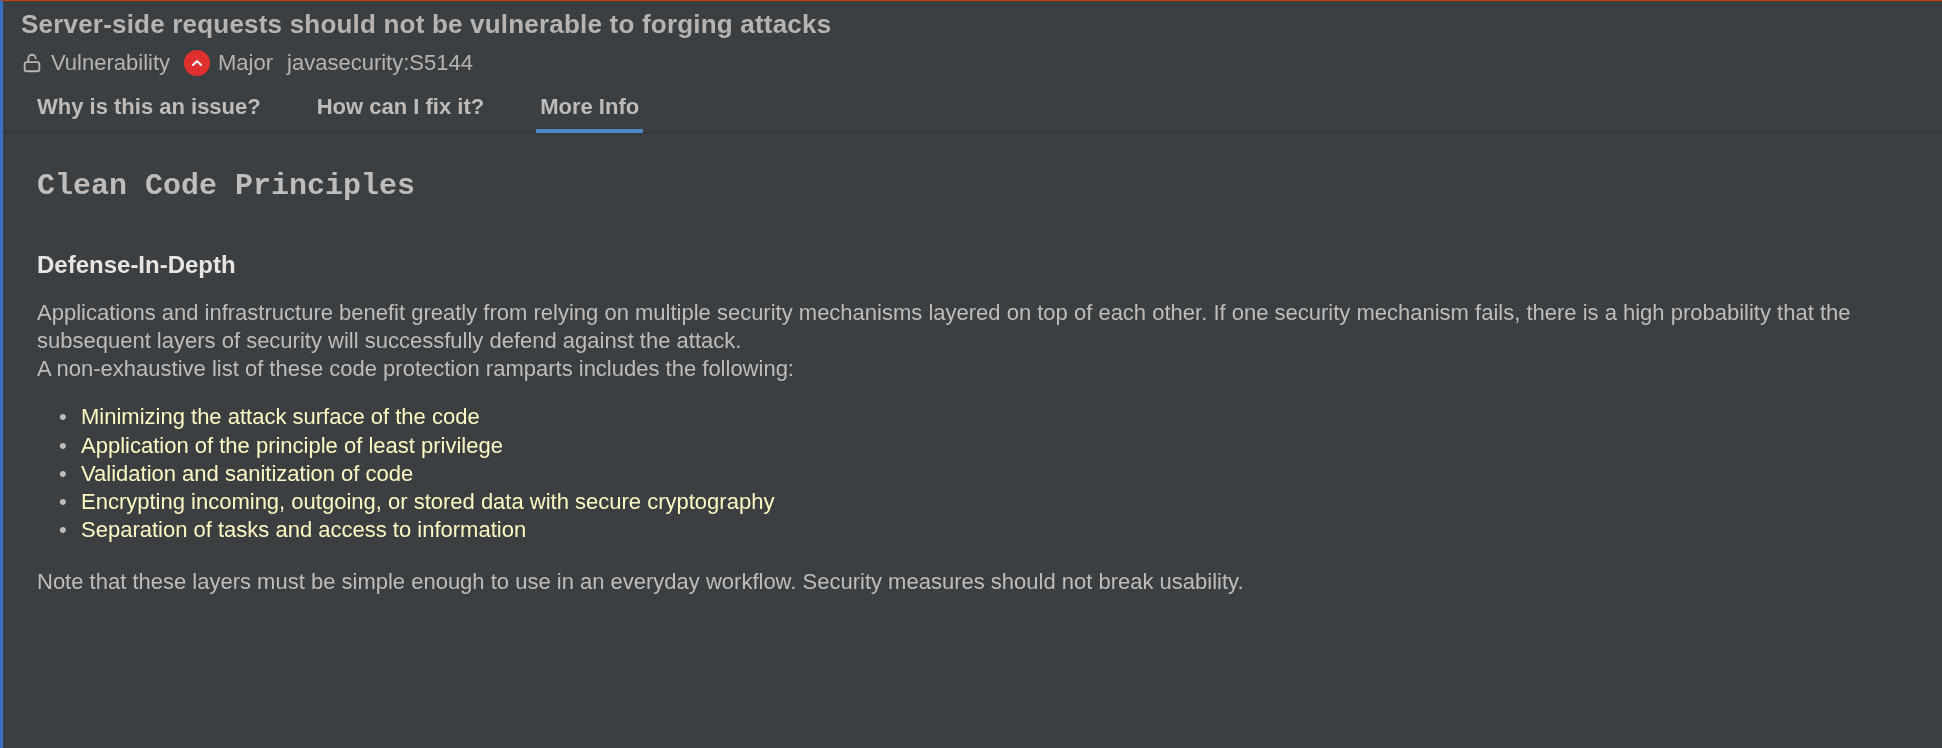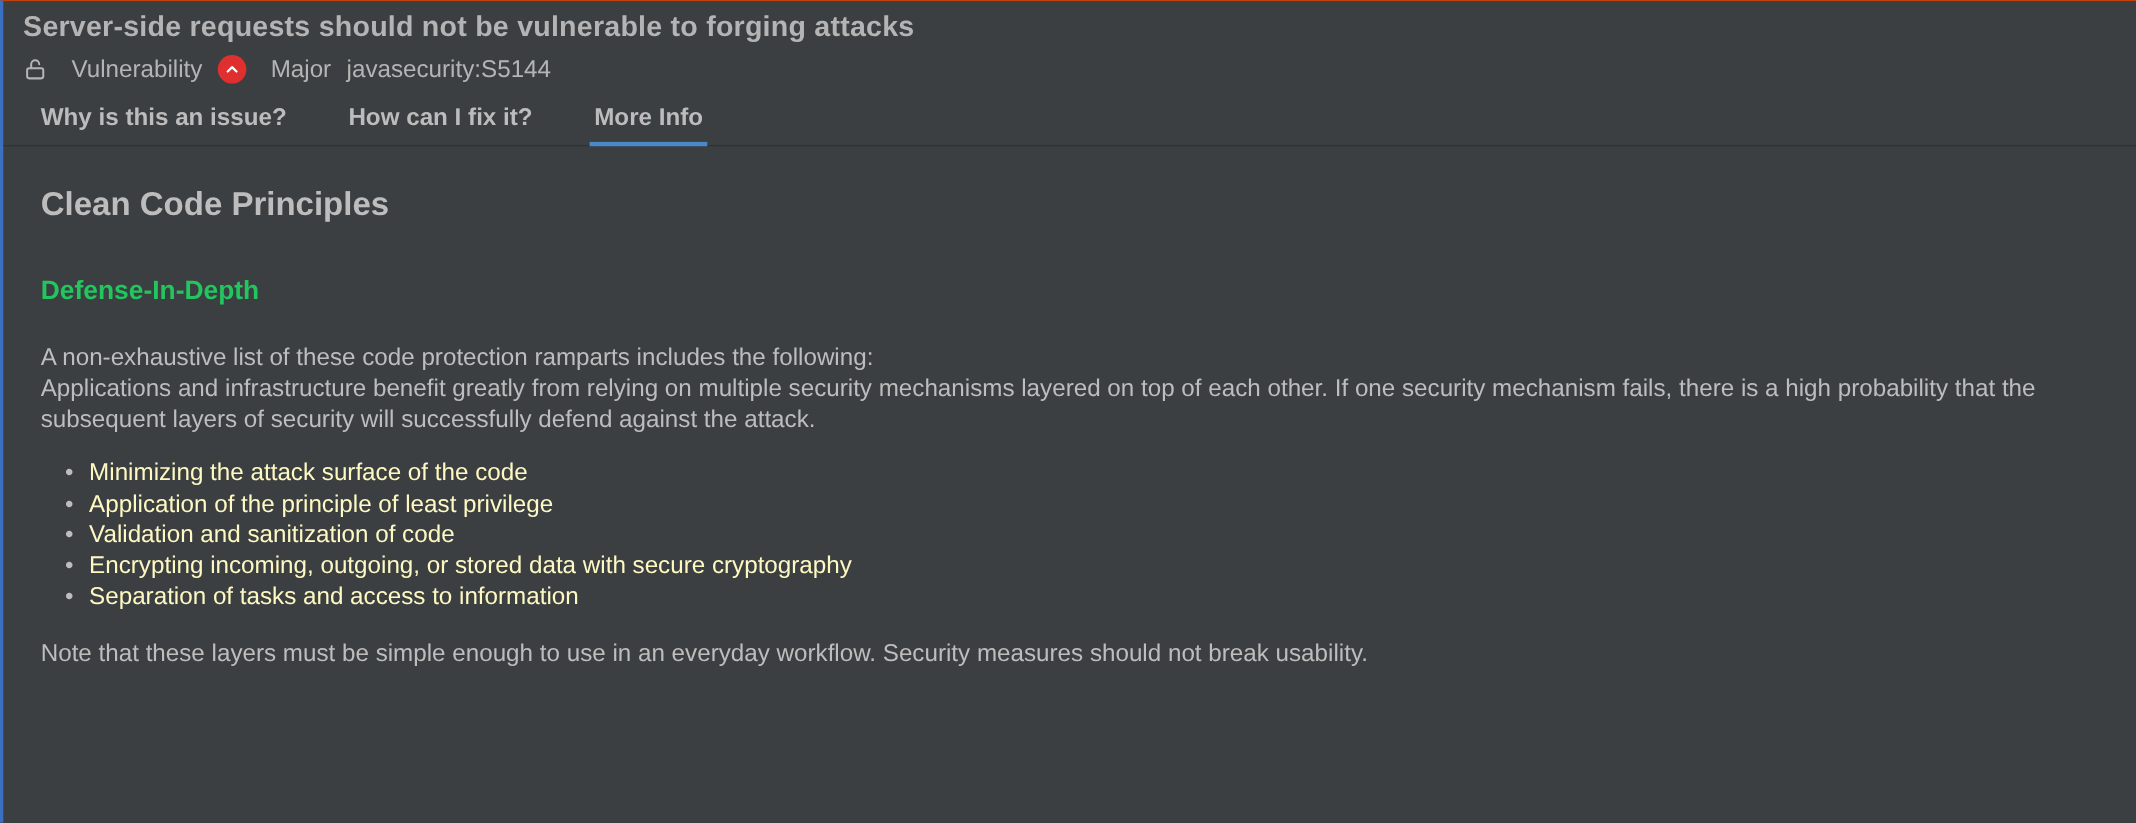--- a/index.html
+++ b/index.html
@@ -32,21 +32,21 @@
     display: flex;
     align-items: center;
     gap: 14px;
     padding: 6px 18px 10px 18px;
     font-size: 22px;
     color: #b4b4b4;
   }
   .meta-item {
     display: inline-flex;
     align-items: center;
-    gap: 22px;
+    gap: 8px;
   }
   .lock-icon svg { width: 22px; height: 22px; display: block; }
   .severity-icon {
     width: 26px; height: 26px;
     border-radius: 50%;
     background: #e02f2f;
     display: inline-flex;
     align-items: center;
     justify-content: center;
     flex: 0 0 auto;
@@ -79,26 +79,27 @@
   .content {
     padding: 36px 34px 20px 34px;
     overflow: auto;
     flex: 1;
   }
   .content h2.section {
     font-size: 30px;
     font-weight: 700;
     color: #bdbdbd;
     margin-bottom: 48px;
+    font-family: Liberation Mono, monospace;
   }
   .content h3.subsection {
     font-size: 24px;
     font-weight: 700;
-    color: #22c55e;
-    margin-bottom: 32px;
+    color: #e5e5e5;
+    margin-bottom: 20px;
   }
   .content p.para {
     font-size: 22px;
     line-height: 1.28;
     color: #bdbdbd;
     max-width: 1880px;
   }
   .content p.para + p.para { margin-top: 0; }
   .content ul.list {
     margin: 20px 0 20px 28px;
@@ -160,22 +161,22 @@
 
   <div class="tabs">
     <div class="tab">Why is this an issue?</div>
     <div class="tab">How can I fix it?</div>
     <div class="tab active">More Info</div>
   </div>
 
   <div class="content">
     <h2 class="section">Clean Code Principles</h2>
     <h3 class="subsection">Defense-In-Depth</h3>
+    <p class="para">Applications and infrastructure benefit greatly from relying on multiple security mechanisms layered on top of each other. If one security mechanism fails, there is a high probability that the subsequent layers of security will successfully defend against the attack.</p>
     <p class="para">A non-exhaustive list of these code protection ramparts includes the following:</p>
-    <p class="para">Applications and infrastructure benefit greatly from relying on multiple security mechanisms layered on top of each other. If one security mechanism fails, there is a high probability that the subsequent layers of security will successfully defend against the attack.</p>
 
     <ul class="list">
       <li>Minimizing the attack surface of the code</li>
       <li>Application of the principle of least privilege</li>
       <li>Validation and sanitization of code</li>
       <li>Encrypting incoming, outgoing, or stored data with secure cryptography</li>
       <li>Separation of tasks and access to information</li>
     </ul>
 
     <p class="note">Note that these layers must be simple enough to use in an everyday workflow. Security measures should not break usability.</p>

